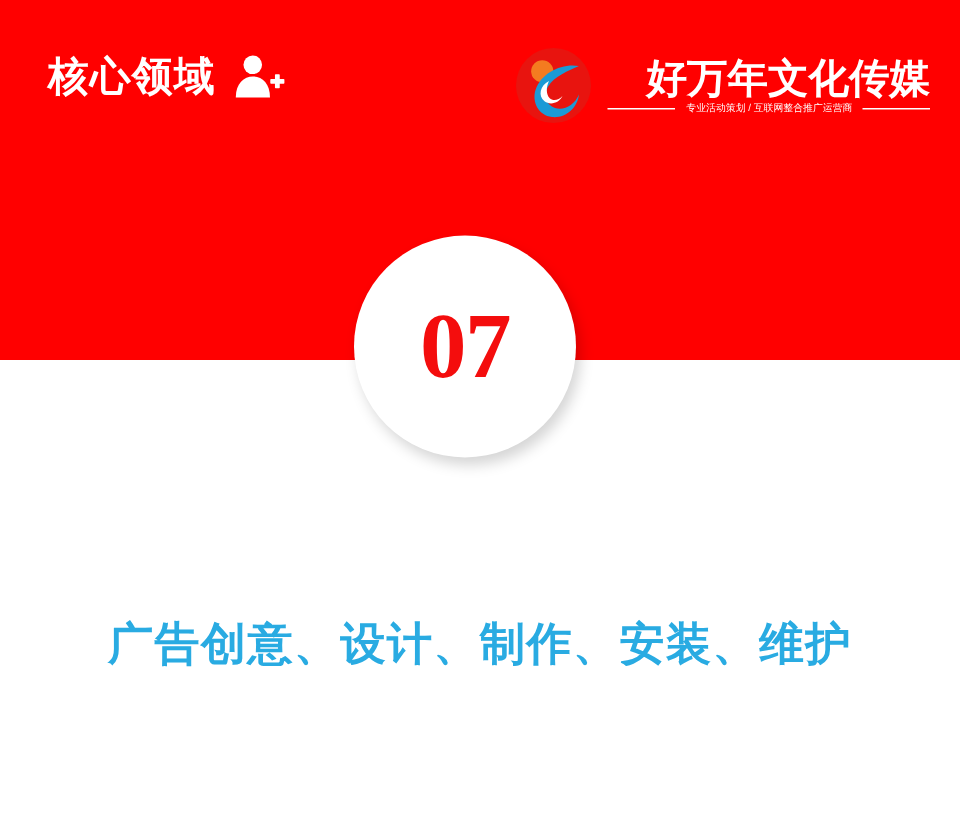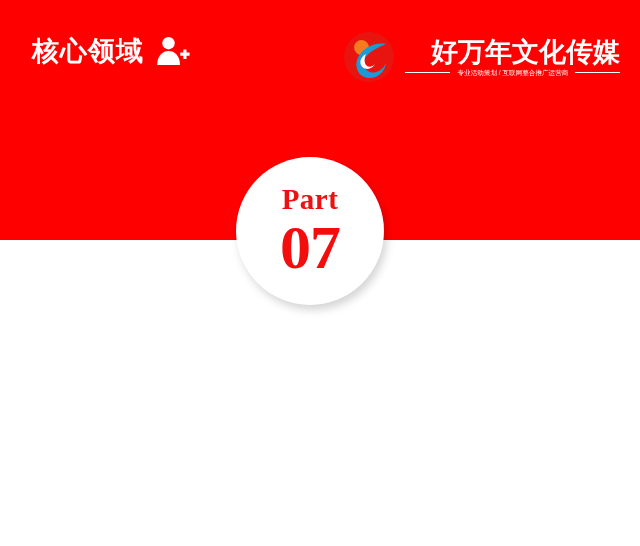--- a/index.html
+++ b/index.html
@@ -145,18 +145,18 @@
       <span class="logo-name">好万年文化传媒</span>
       <span class="logo-tagline-row">
         <span class="tag-rule"></span>
         <span class="logo-tagline">专业活动策划 / 互联网整合推广运营商</span>
         <span class="tag-rule"></span>
       </span>
     </span>
   </div>
 
   <div class="part-circle">
-    <span class="part-word">Part</span>
     <span class="part-number">07</span>
   </div>
 
+  <div class="blue-headline">广告创意、设计、制作、安装、维护</div>
 
 </div>
 
 </body></html>

